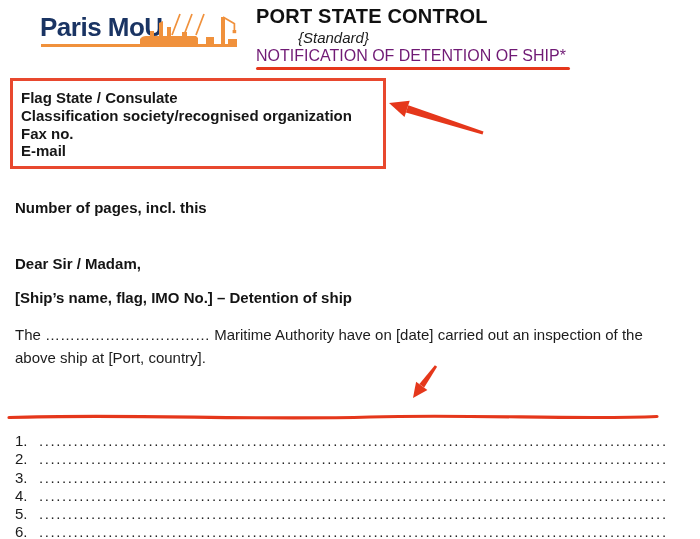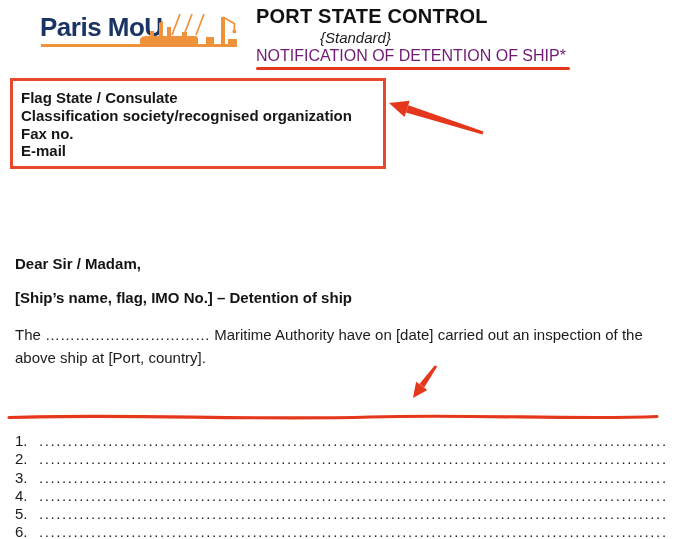--- a/index.html
+++ b/index.html
@@ -18,21 +18,21 @@
     position:absolute; left:3px; top:36px; width:196px; height:3px; background:#f0913c;
   }
   .logo .skyline { position:absolute; left:102px; top:3px; width:97px; height:33px; }
   .logo .tagline {
     position:absolute; left:60px; top:40px; width:139px; text-align:right;
     font-size:11.5px; color:#8a9099;
   }
   
   .header { position:absolute; left:256px; top:5px; width:330px; }
   .header .title { font-size:20px; font-weight:bold; color:#111; letter-spacing:0.2px; }
-  .header .subtitle { font-size:15px; font-style:italic; margin-left:64px; margin-top:1px; }
+  .header .subtitle { font-size:15px; font-style:italic; margin-left:42px; margin-top:1px; }
   .header .doc-title { font-size:16px; font-weight:normal; margin-top:1px; color:#701a75; }
   .header .doc-underline { width:314px; height:3.4px; background:#e5371b; margin-top:2px; border-radius:2px; }
   
   .address-box {
     position:absolute; left:10px; top:78px; width:376px; height:91px;
     border:3px solid #e8482e; padding:8px 0 0 8px;
   }
   .address-box .line { font-size:15px; font-weight:bold; line-height:17.8px; color:#161616; }
   
   .bodyline { position:absolute; left:15px; font-size:15px; color:#1c1c1c; }
@@ -84,20 +84,21 @@
     <div class="doc-underline"></div>
   </div>
 
   <div class="address-box">
     <div class="line">Flag State / Consulate</div>
     <div class="line">Classification society/recognised organization</div>
     <div class="line">Fax no.</div>
     <div class="line">E-mail</div>
   </div>
 
+  <div class="bodyline bold pages-line">Number of pages, incl. this</div>
   <div class="bodyline bold salutation">Dear Sir / Madam,</div>
   <div class="bodyline bold subject">[Ship’s name, flag, IMO No.] – Detention of ship</div>
   <div class="bodyline para1">The …………………………… Maritime Authority have on [date] carried out an inspection of the</div>
   <div class="bodyline para2">above ship at [Port, country].</div>
 
   <div class="dlist">
     <div class="drow">
       <span class="dnum">1.</span>
       <span class="dots">......................................................................................................................................................</span>
     </div>

